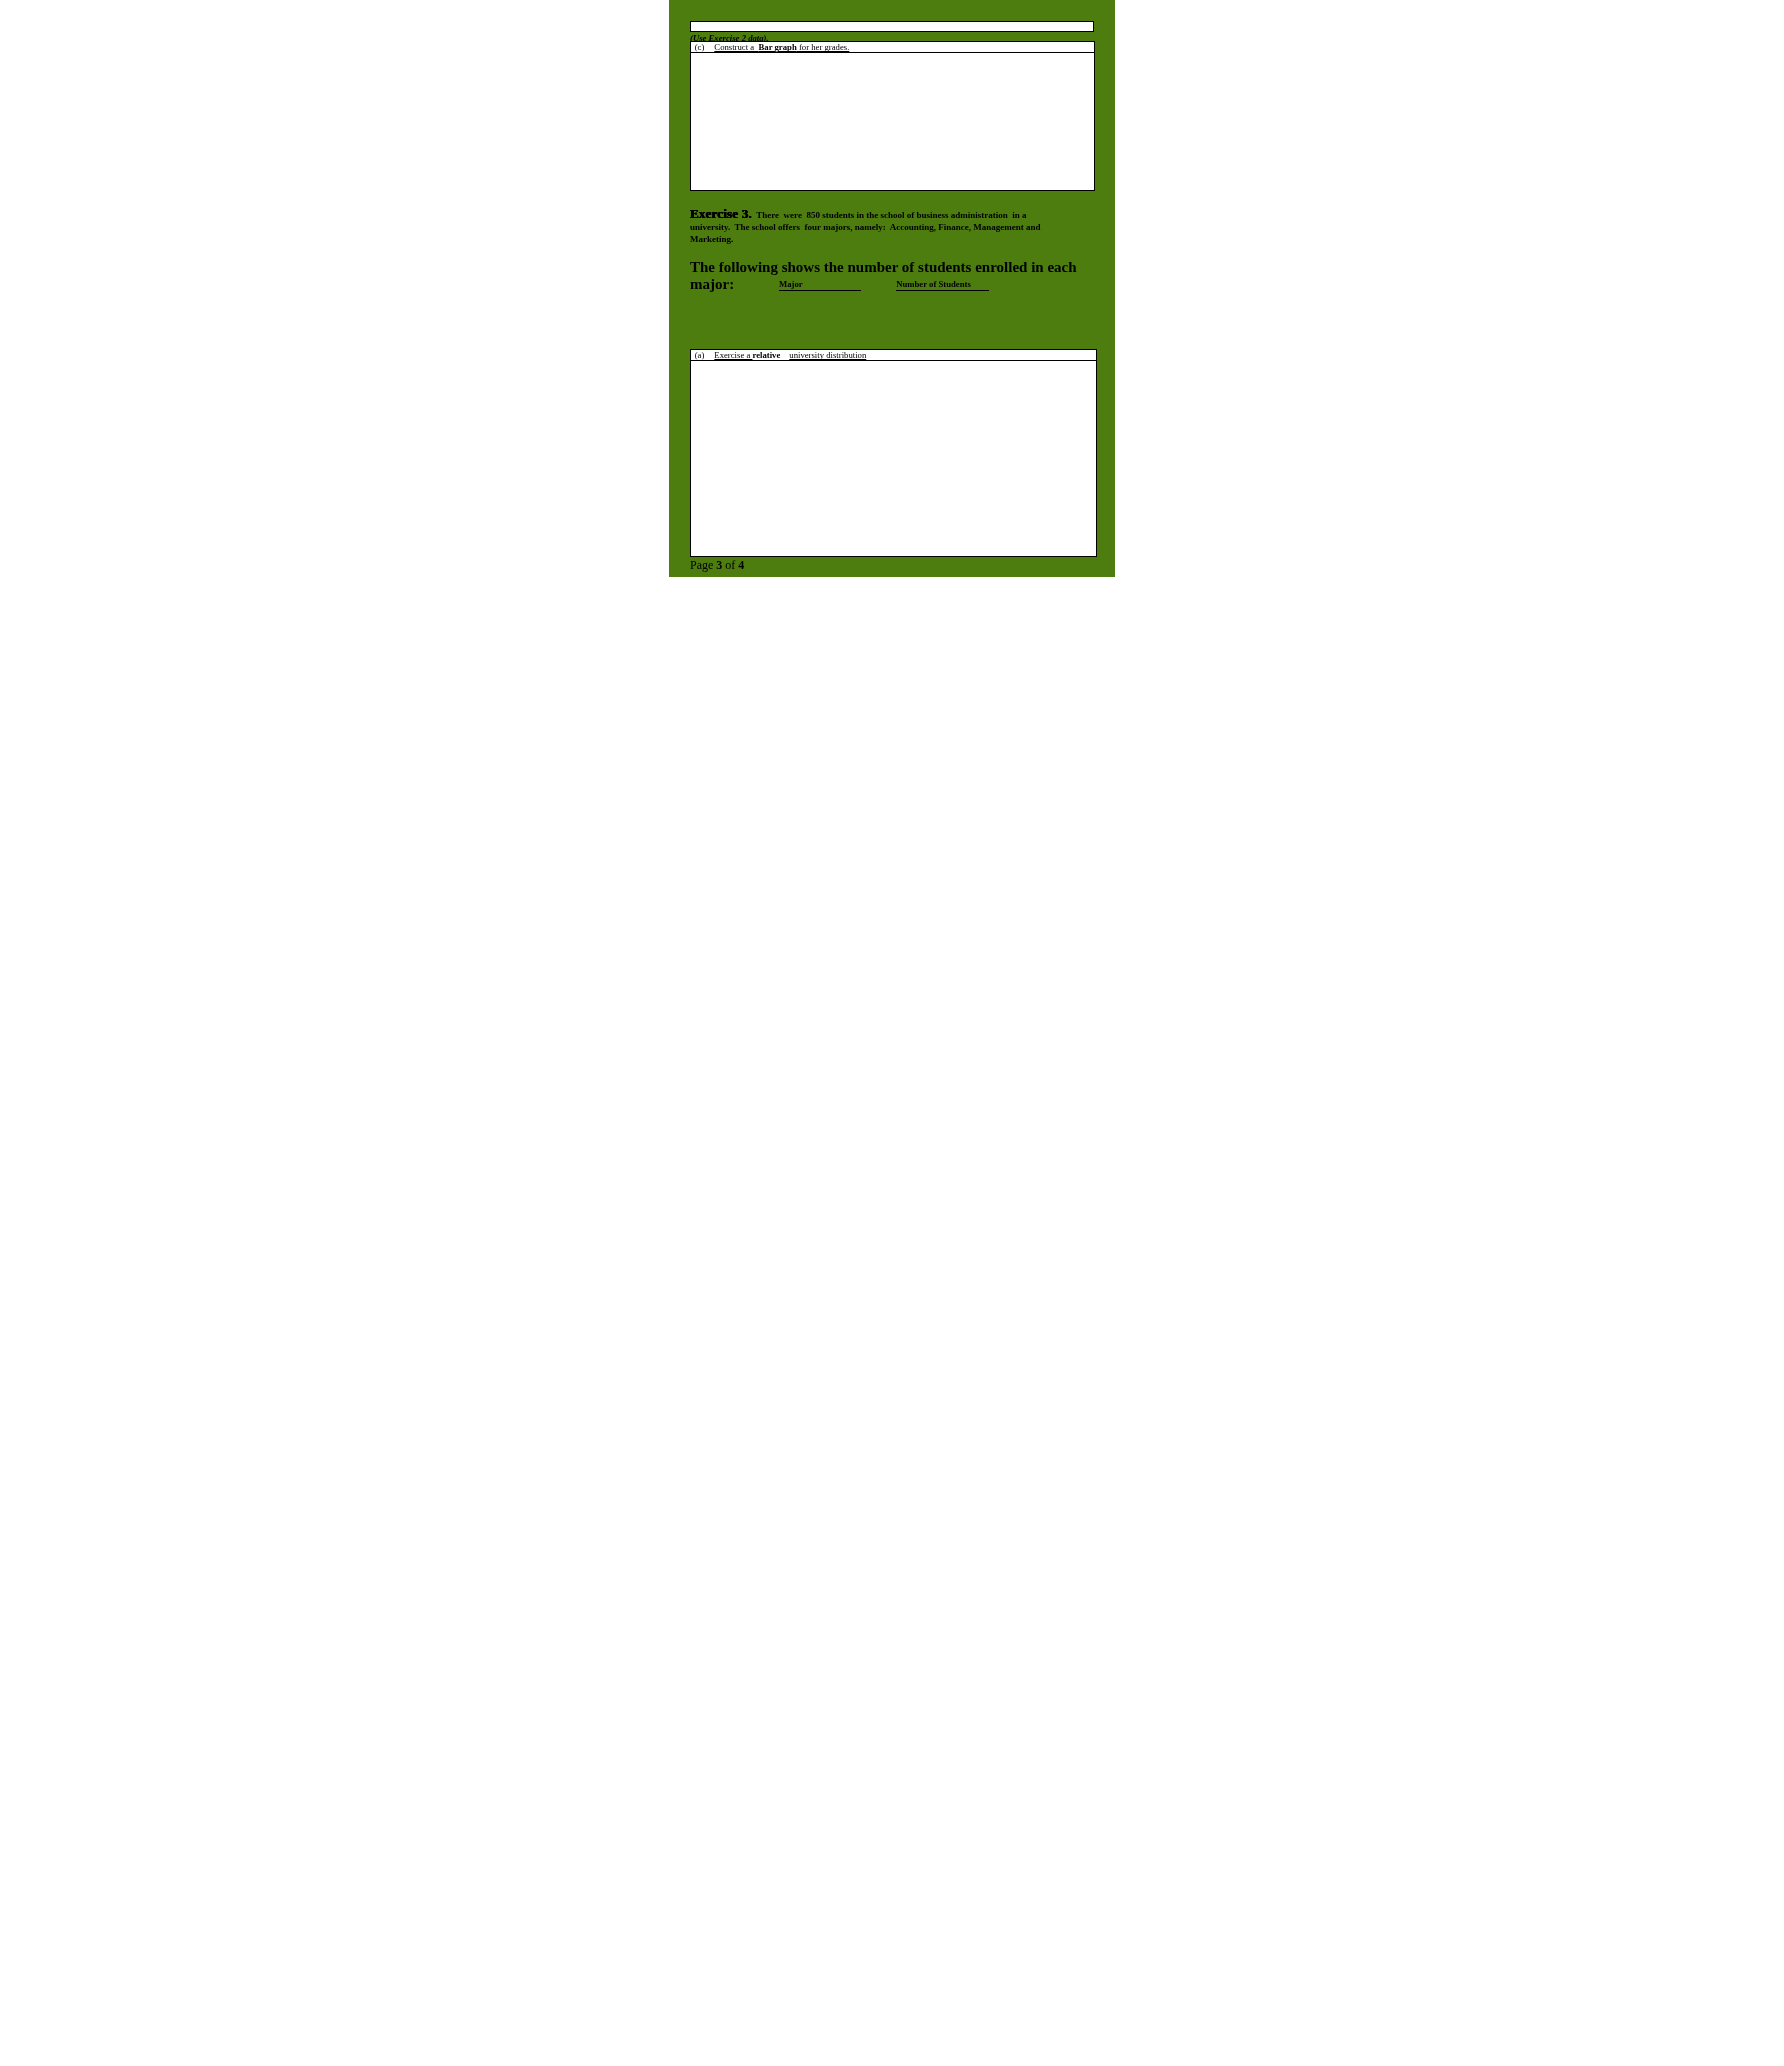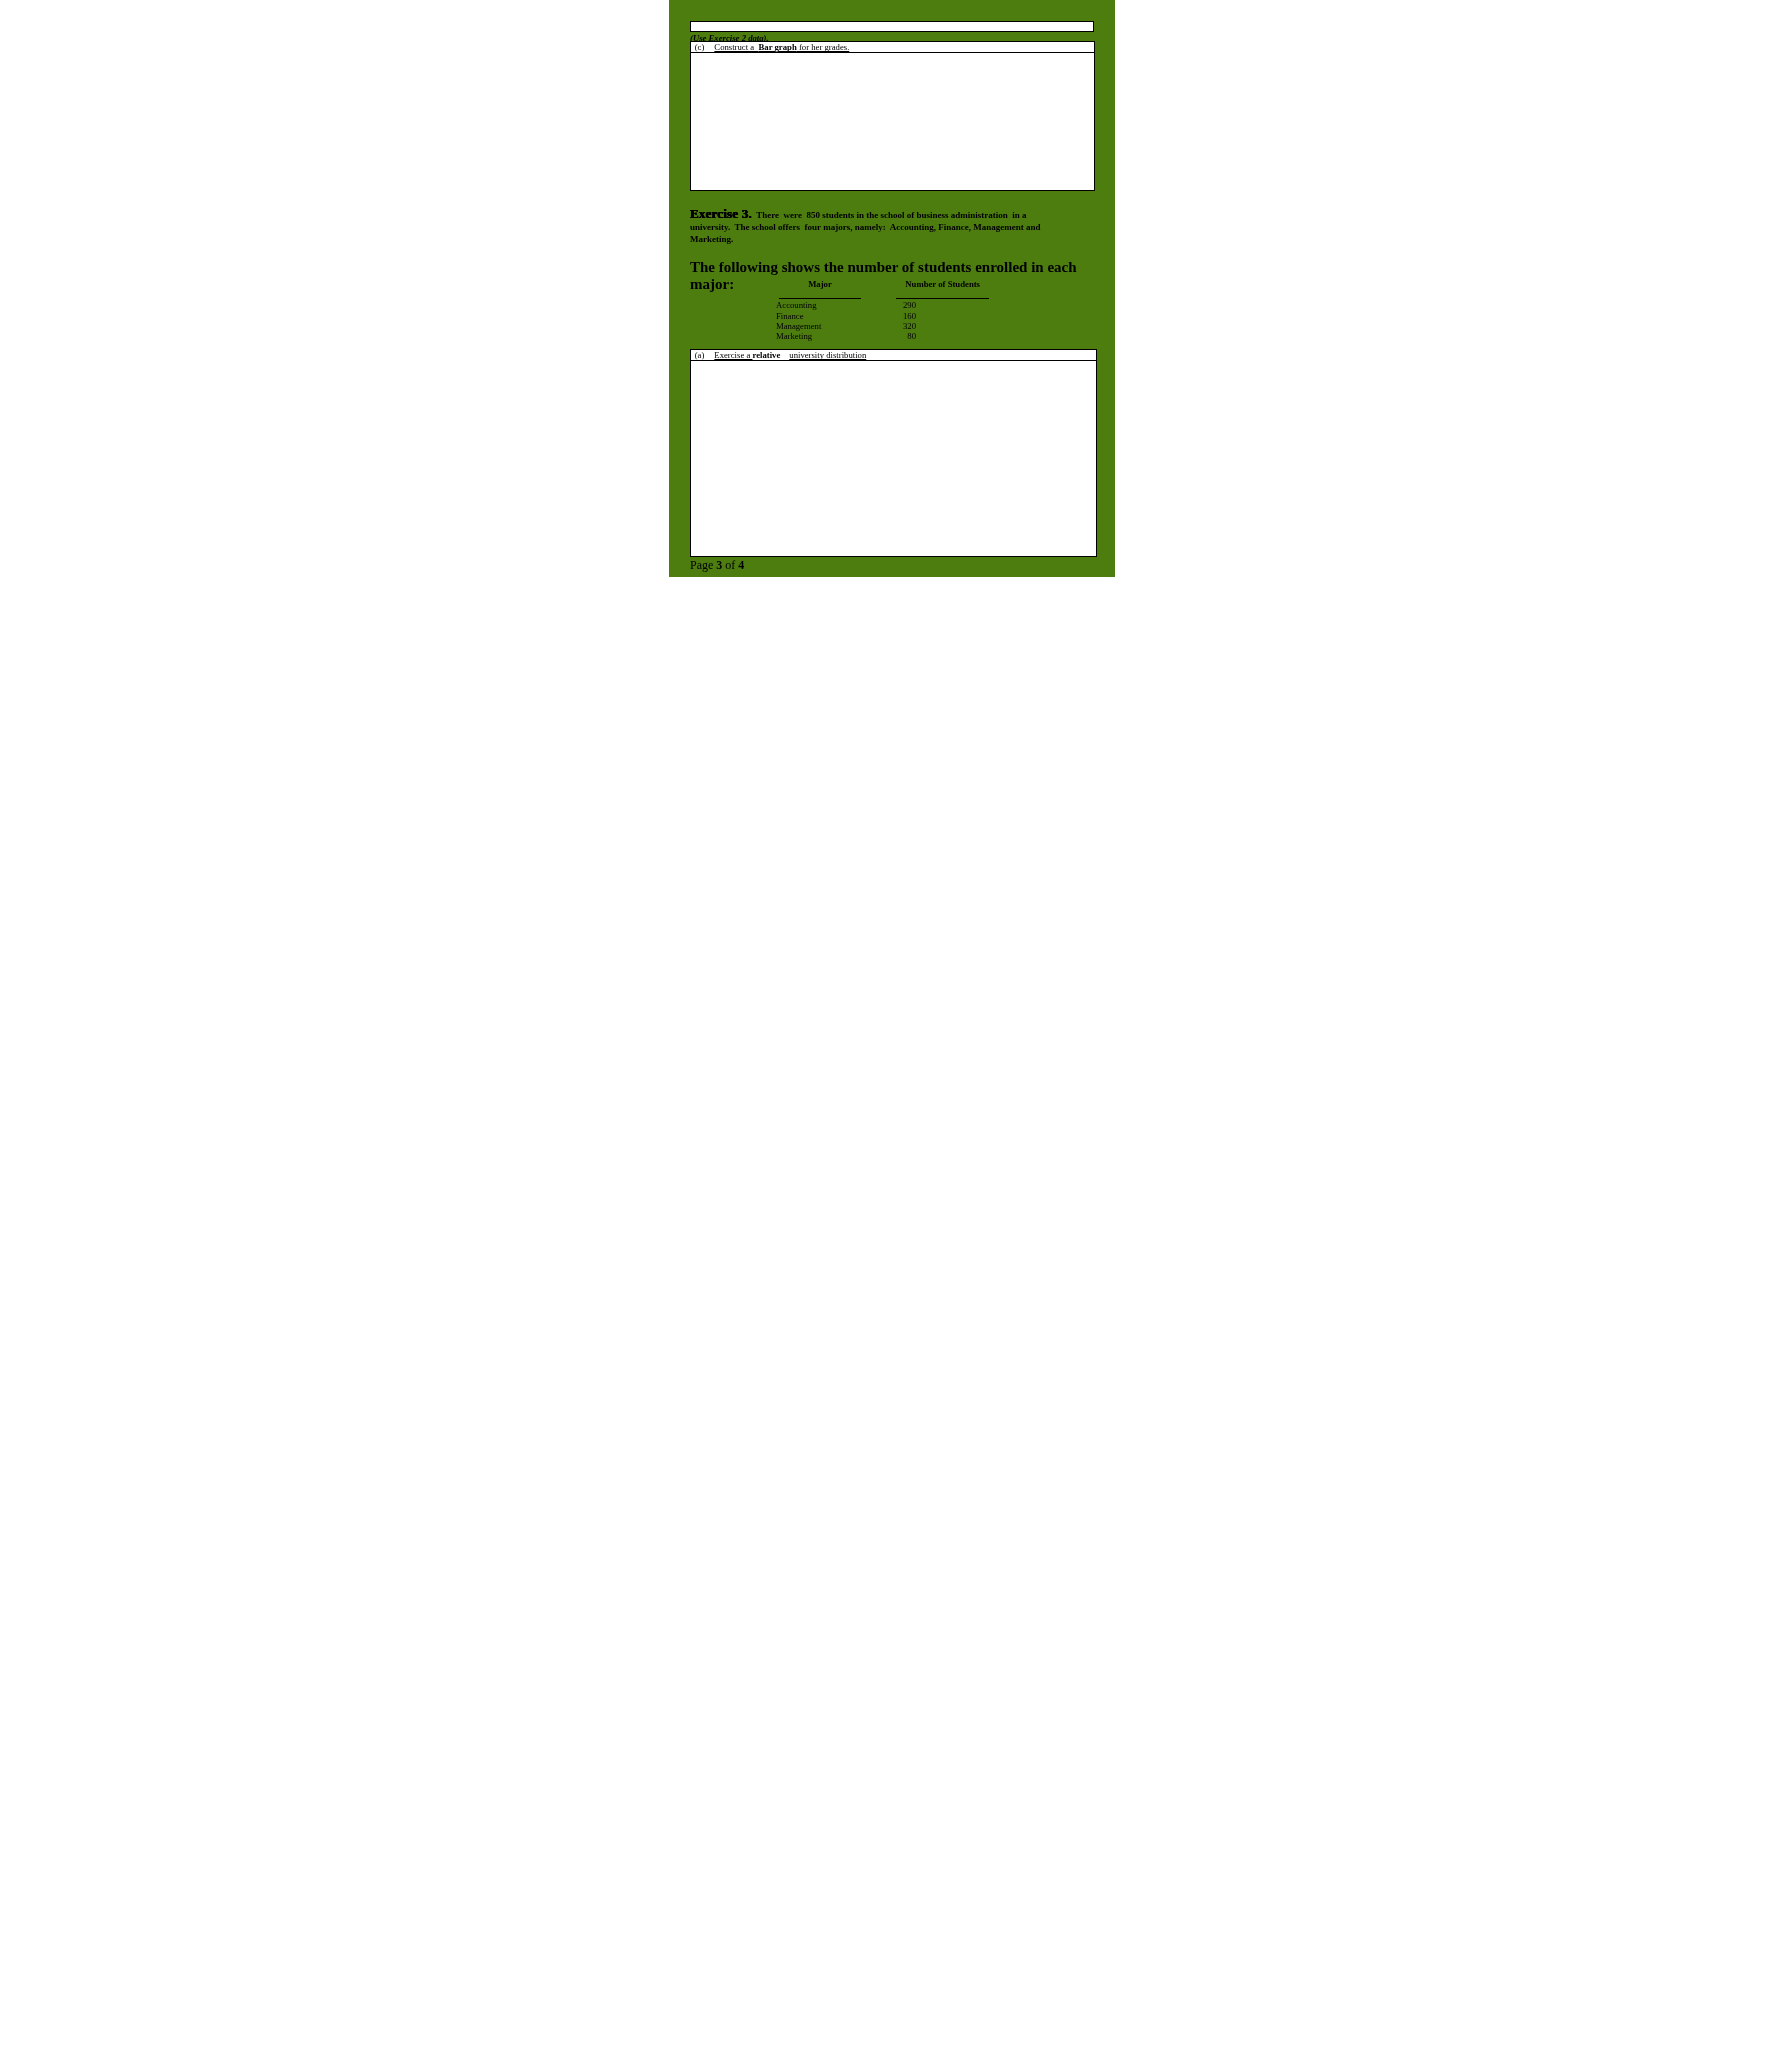--- a/index.html
+++ b/index.html
@@ -82,23 +82,22 @@
     font-weight: bold;
     font-size: 15px;
   }
 
   
   .tbl { position: absolute; left: 21px; top: 279px; width: 407px; }
   .tbl-head { height: 12.4px; }
   .hcell {
     display: inline-block;
     font-weight: bold;
-    text-align: center;
     border-bottom: 1.7px solid #000;
-    padding-bottom: 9px;
+    padding-bottom: 1px;
   }
   .hcell.major    { margin-left: 89px; width: 82px; }
   .hcell.students { margin-left: 33px;  width: 93px; }
   .tbl-body { margin-top: 9px; }
   .trow { line-height: 10.3px; height: 10.3px; }
   .tname { display: inline-block; margin-left: 86px; width: 83px; }
   .tnum  { display: inline-block; width: 57px; text-align: right; }
 
   .footer { position: absolute; left: 21px; top: 558px; font-size: 12px; }
   .footer b { font-weight: bold; }
@@ -126,34 +125,20 @@
     <span class="ln prewrap">Marketing.</span>
   </div>
 
   <div class="intro prewrap">The following shows the number of students enrolled in each major:</div>
 
   <div class="tbl">
     <div class="tbl-head">
       <span class="hcell major">Major</span>
       <span class="hcell students">Number of Students</span>
     </div>
-    <div class="tbl-body">
-      <div class="trow">
-        <span class="tname">Accounting</span><span class="tnum">290</span>
-      </div>
-      <div class="trow">
-        <span class="tname">Finance</span><span class="tnum">160</span>
-      </div>
-      <div class="trow">
-        <span class="tname">Management</span><span class="tnum">320</span>
-      </div>
-      <div class="trow">
-        <span class="tname">Marketing</span><span class="tnum">80</span>
-      </div>
-    </div>
   </div>
 
   <div class="pbox box-a">
     <div class="prompt-row">
       <span class="prompt-label">(a)</span>
       <span class="prompt-text prewrap"><span>Exercise a </span><span class="rel">relative</span><span>university distribution</span></span>
     </div>
     <div class="answer-area"></div>
   </div>
 

